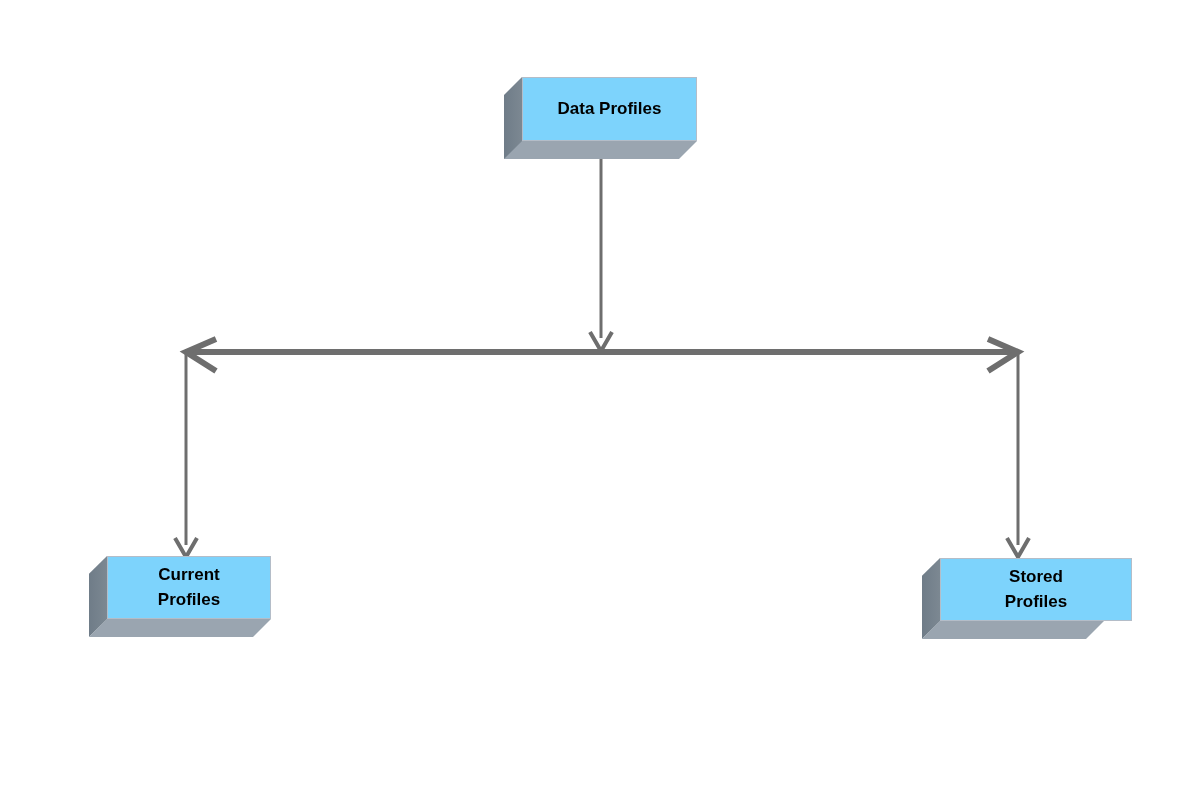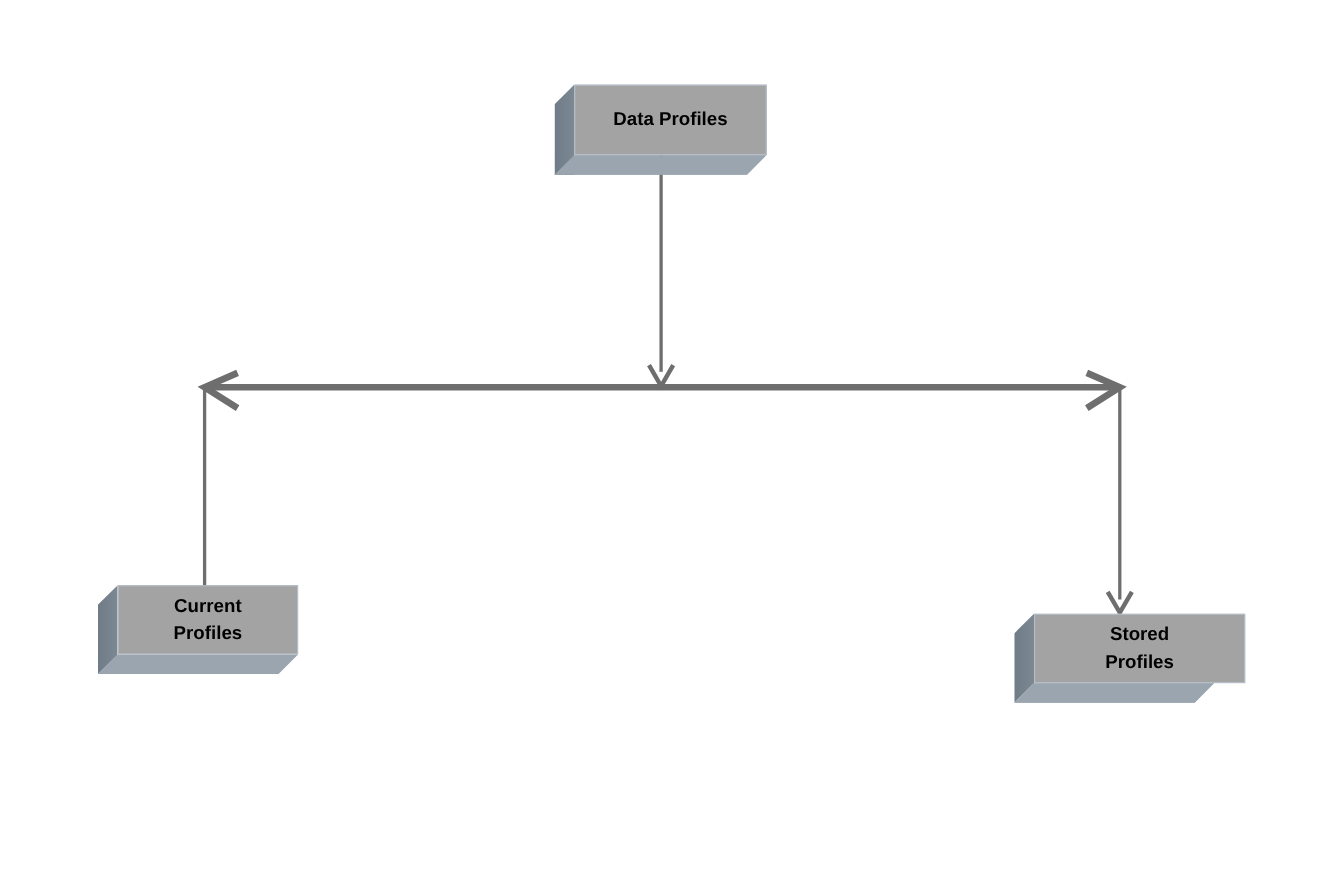--- a/index.html
+++ b/index.html
@@ -28,21 +28,21 @@
   .node-box {
     position: absolute;
   }
   .node-box .face-front {
     position: absolute;
     left: 0;
     top: 0;
     width: 100%;
     height: 100%;
     box-sizing: border-box;
-    background: #a3a3a3;
+    background: #7dd3fc;
     border: 1px solid #b4bdc8;
     display: flex;
     align-items: center;
     justify-content: center;
     z-index: 3;
   }
   .node-box .face-left {
     position: absolute;
     z-index: 2;
   }
@@ -93,21 +93,21 @@
                 background:linear-gradient(90deg,#6f7c88,#7c8892);
                 clip-path: polygon(0 22%, 100% 0, 100% 78%, 0 100%);"></div>
     <div class="face-bottom" style="left:-18px; top:64px; width:193px; height:18px;
                 background:#9aa5b0;
                 clip-path: polygon(18px 0, 100% 0, calc(100% - 18px) 100%, 0 100%);"></div>
     <div class="face-front">
       <span class="node-label">Data Profiles</span>
     </div>
   </div>
 
-  <div class="node-box" style="left:107px; top:532px; width:164px; height:63px; z-index:10;">
+  <div class="node-box" style="left:107px; top:556px; width:164px; height:63px; z-index:10;">
     <div class="face-left" style="left:-18px; top:0px; width:18px; height:81px;
                 background:linear-gradient(90deg,#6f7c88,#7c8892);
                 clip-path: polygon(0 22%, 100% 0, 100% 78%, 0 100%);"></div>
     <div class="face-bottom" style="left:-18px; top:63px; width:182px; height:18px;
                 background:#9aa5b0;
                 clip-path: polygon(18px 0, 100% 0, calc(100% - 18px) 100%, 0 100%);"></div>
     <div class="face-front">
       <span class="node-label">Current
 Profiles</span>
     </div>

